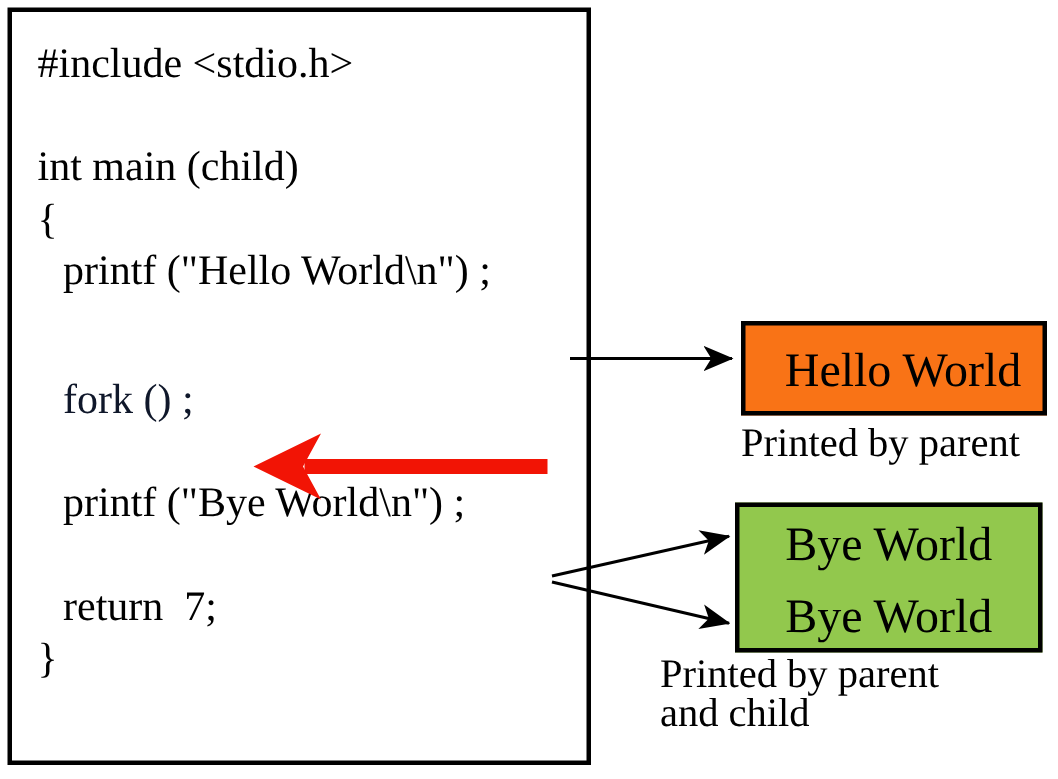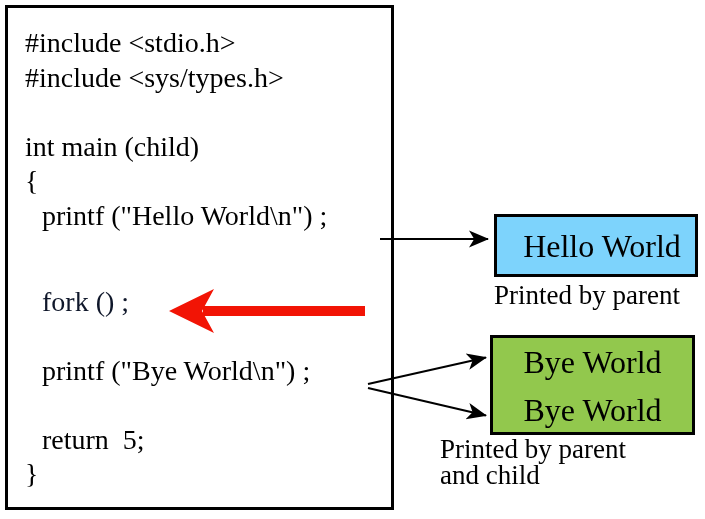--- a/index.html
+++ b/index.html
@@ -20,48 +20,47 @@
   }
   .code-line.indent{padding-left:17px;}
   .code-line.red{color:#0f172a;margin-top:17px;}
   
   .arrow-layer{position:absolute;left:0;top:0;width:705px;height:519px;pointer-events:none;}
   
   .out-box{
     position:absolute;box-sizing:border-box;border:3px solid #000;
     display:flex;flex-direction:column;align-items:center;justify-content:center;
   }
-  .hello-box{left:494px;top:214px;width:204px;height:63px;background:#7dd3fc;padding-left:12px;}
+  .hello-box{left:494px;top:214px;width:204px;height:63px;background:#f97316;padding-left:12px;}
   .bye-box{left:490px;top:335px;width:205px;height:100px;background:#92c84d;padding-top:2px;justify-content:center;}
   .out-text{font-size:32px;line-height:48px;white-space:pre;}
   .hello-box .out-text{line-height:32px;}
   .caption{
     position:absolute;font-size:27px;line-height:26px;color:#000;
   }
   .caption-hello{left:494px;top:282px;width:204px;}
   .caption-bye{left:440px;top:436px;width:305px;}
 </style>
 </head>
 <body>
 
 <div class="canvas">
 
   <div class="code-box">
     <div class="code-line">#include &lt;stdio.h&gt;</div>
-    <div class="code-line">#include &lt;sys/types.h&gt;</div>
     <div class="code-line"></div>
     <div class="code-line">int main (child)</div>
     <div class="code-line">{</div>
     <div class="code-line indent">printf ("Hello World\n") ;</div>
     <div class="code-line"></div>
     <div class="code-line indent red">fork () ;</div>
     <div class="code-line"></div>
     <div class="code-line indent">printf ("Bye World\n") ;</div>
     <div class="code-line"></div>
-    <div class="code-line indent">return  5;</div>
+    <div class="code-line indent">return  7;</div>
     <div class="code-line">}</div>
   </div>
 
   <svg class="arrow-layer" width="705" height="519" viewBox="0 0 705 519">
     <defs>
       <marker id="blackhead" markerWidth="10" markerHeight="10" refX="9.5" refY="5" orient="auto" markerUnits="strokeWidth">
         <path d="M0,0.8 L10,5 L0,9.2 L2.6,5 z" fill="#000"></path>
       </marker>
     </defs>
 

